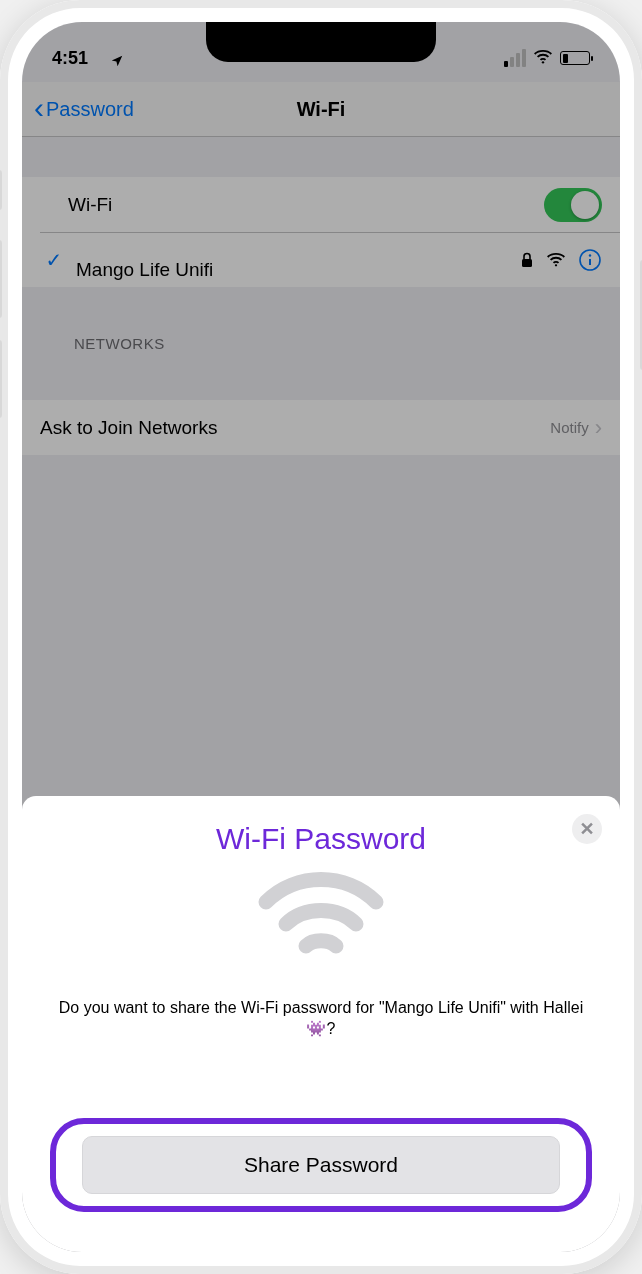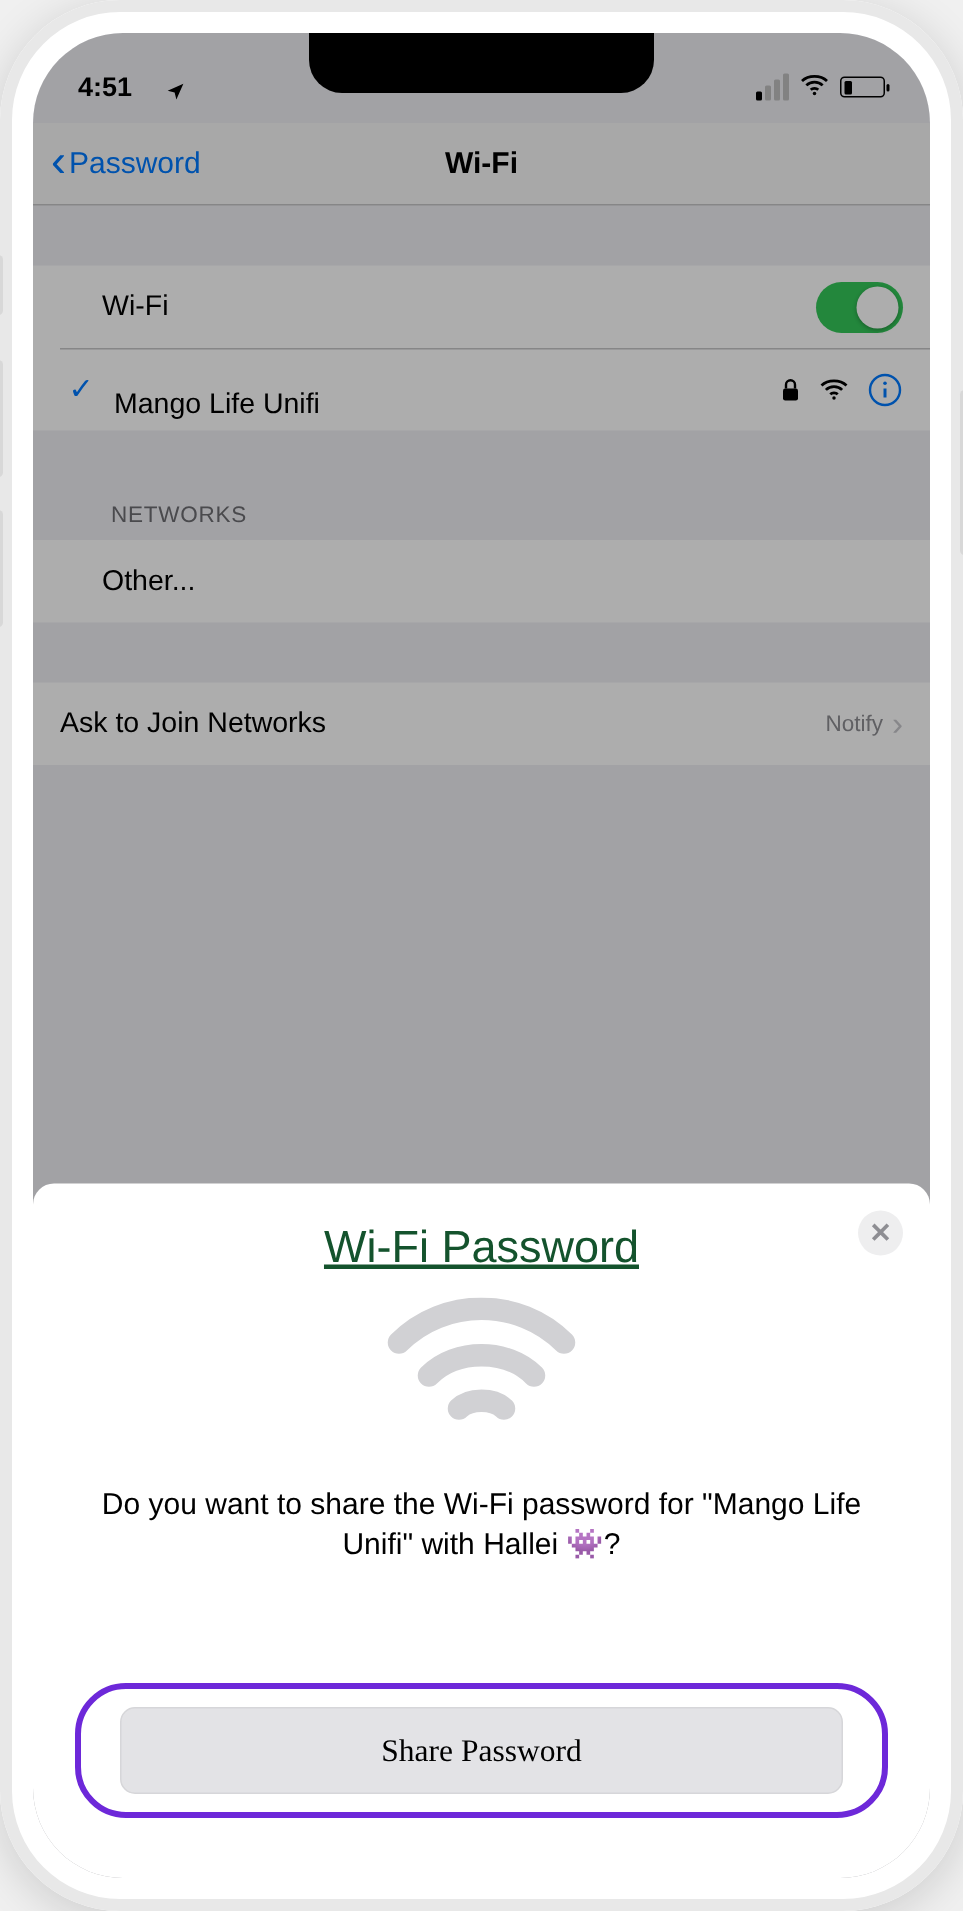--- a/index.html
+++ b/index.html
@@ -187,41 +187,39 @@
     border-radius: 50%;
     background: #eeeeef;
     color: #8e8e93;
     display: flex; align-items: center; justify-content: center;
     font-size: 18px; font-weight: 700;
   }
   .sheet-title {
     text-align: center;
     font-size: 30px;
     font-weight: 400;
-    color: #14532d;
+    color: #6d28d9;
     margin-bottom: 16px;
-    text-decoration: underline;
   }
   .sheet-wifi-icon {
     display: flex;
     justify-content: center;
     margin: 6px 0 30px 0;
   }
   .sheet-msg {
     text-align: center;
-    font-size: 20px;
+    font-size: 16px;
     line-height: 1.35;
     padding: 0 8px;
     margin-bottom: 78px;
   }
   .share-wrap {
-    border: 4px solid #6d28d9;
+    border: 6px solid #6d28d9;
     border-radius: 34px;
     padding: 12px 26px;
-    font-family: Liberation Serif, serif;
   }
   .share-btn {
     width: 100%;
     height: 58px;
     background: #e3e3e6;
     border: 1px solid #d6d6d9;
     border-radius: 10px;
     font-size: 21px;
     display: flex;
     align-items: center;
@@ -312,24 +310,20 @@
             <circle cx="12" cy="12" r="10"></circle>
             <line x1="12" y1="11" x2="12" y2="17" stroke-width="2"></line>
             <circle cx="12" cy="7.5" r="1.2" fill="#007aff" stroke="none"></circle>
           </svg>
         </span>
       </div>
     </div>
 
     <div class="section-gap"></div>
     <div class="section-header">NETWORKS</div>
-    <div class="cell">
-      <div class="lead-icon"></div>
-      <div class="label">Other...</div>
-    </div>
 
     <div class="section-gap"></div>
     <div class="cell">
       <div class="label">Ask to Join Networks</div>
       <span class="cell-right-text">Notify</span>
       <span class="chevron-right">›</span>
     </div>
 
     <div class="sheet">
       <div class="sheet-close">

